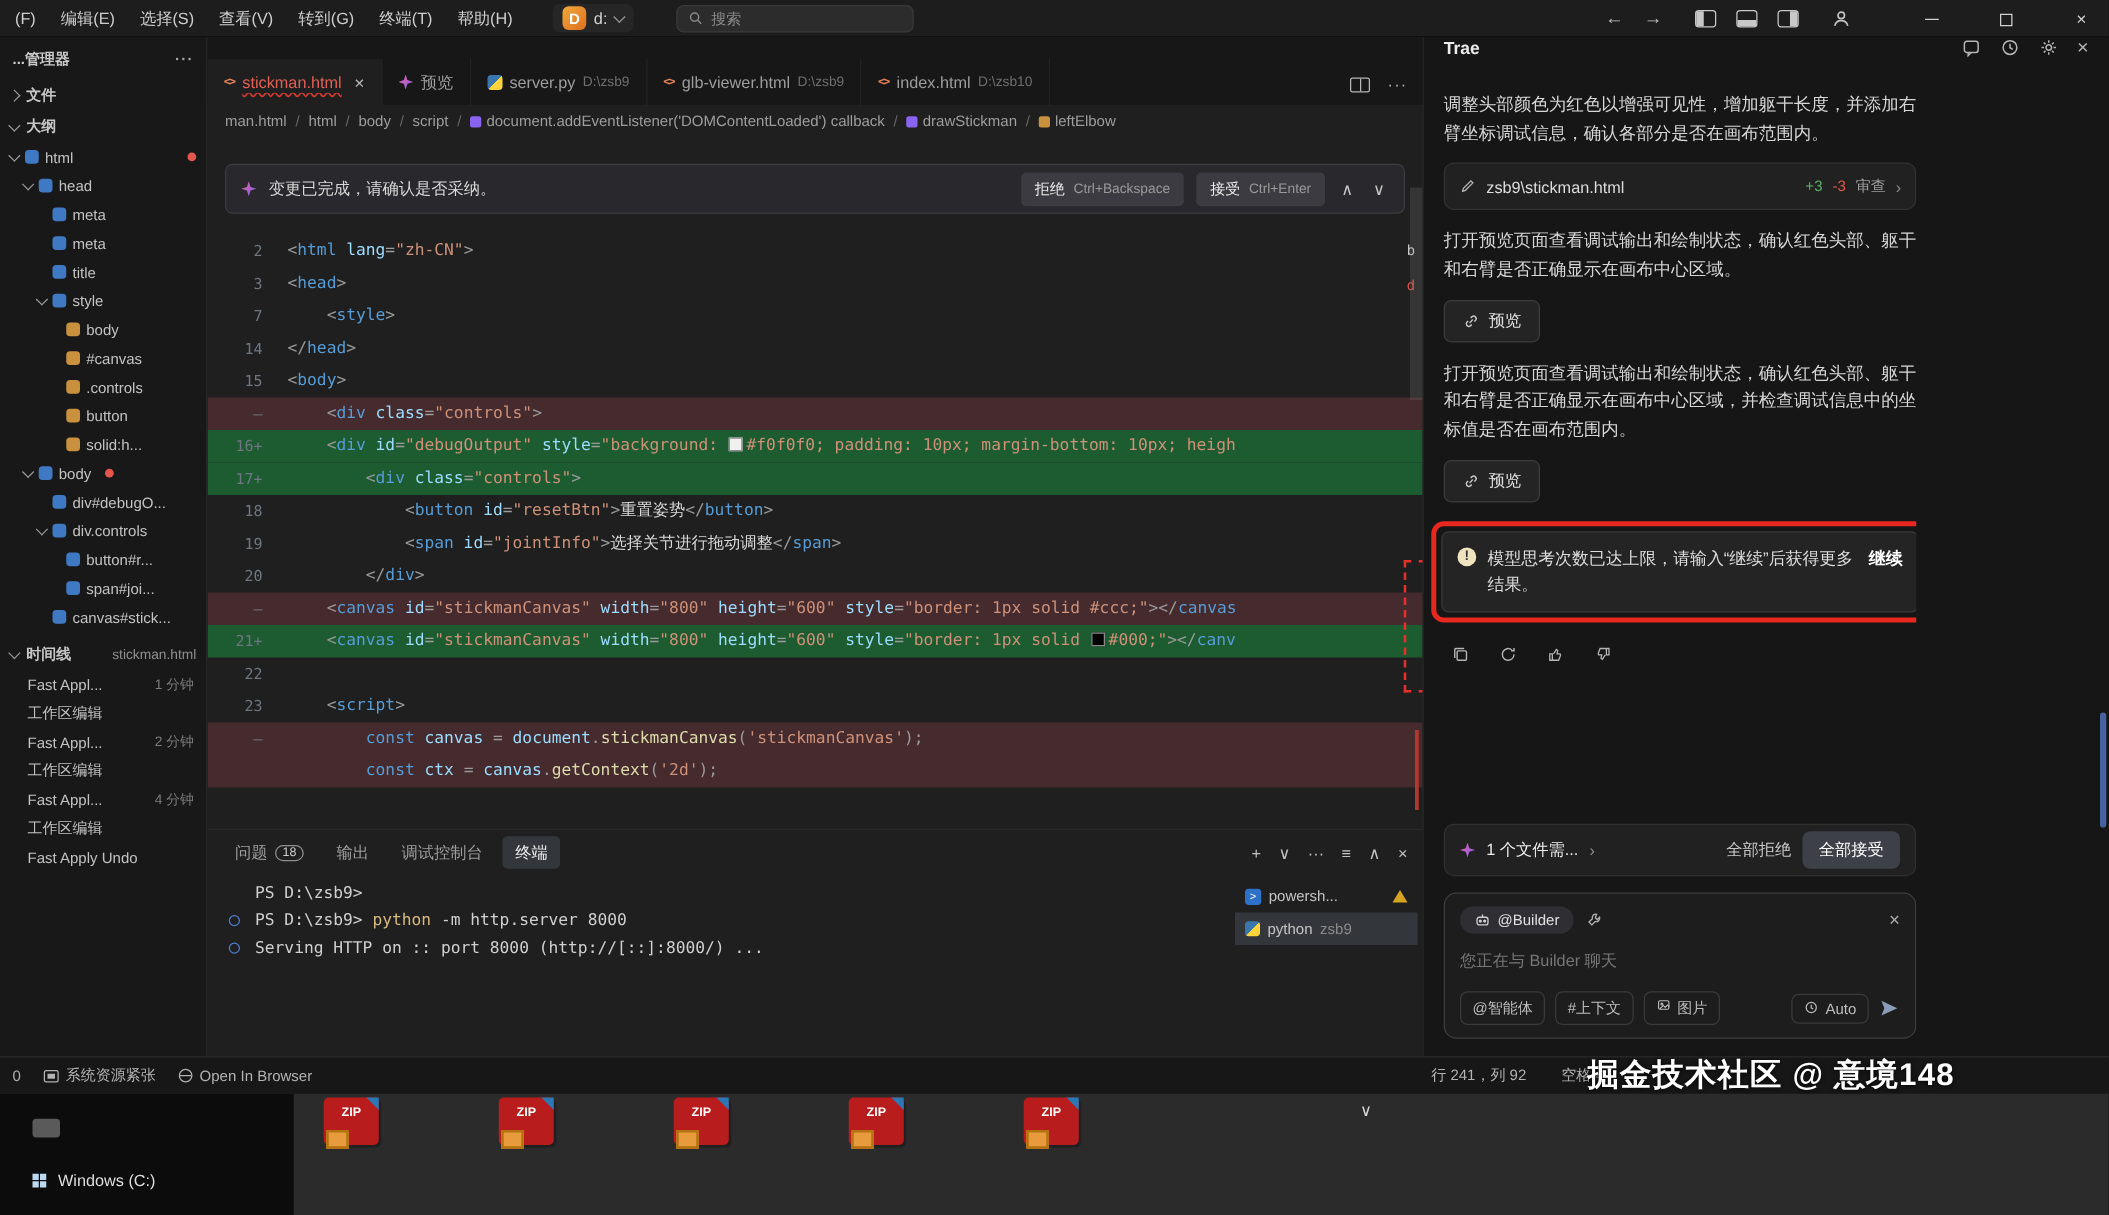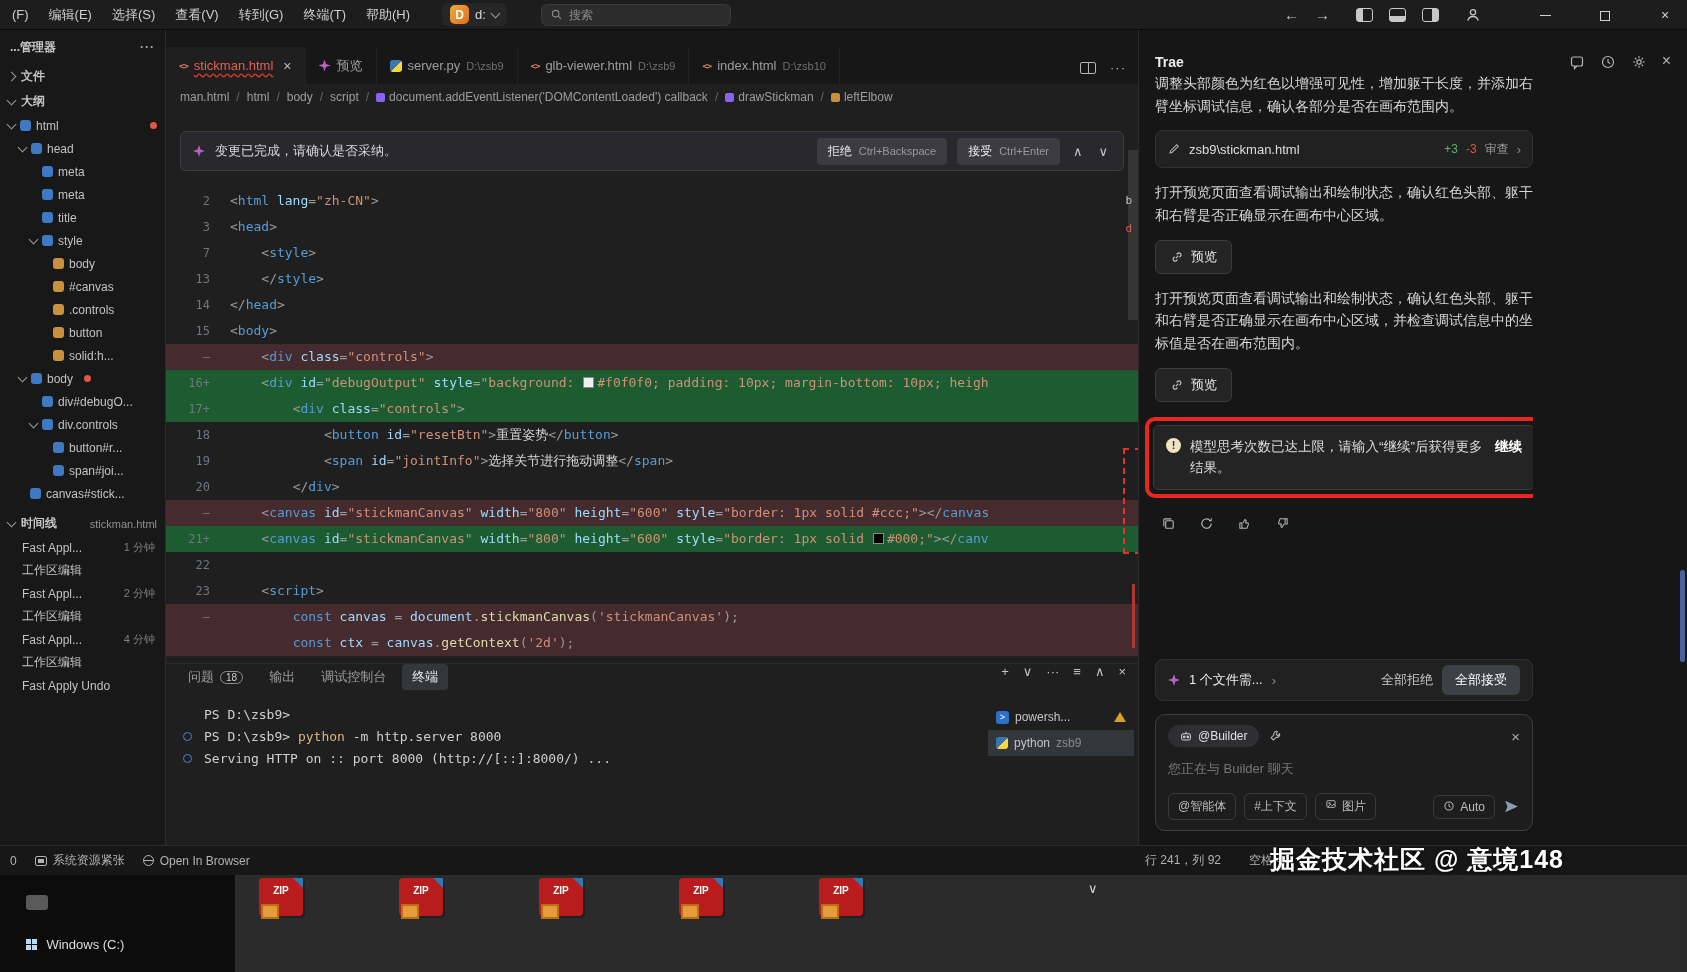--- a/index.html
+++ b/index.html
@@ -89,40 +89,40 @@
 .row-del{background:#452a2e}
 .sw{display:inline-block;width:11px;height:11px;border:1px solid #8a8a8a;margin:0 3px -1px 1px}
 .minimap-b{position:absolute;right:6px;top:84px;font-size:11px;color:#cfcfcf}
 .minimap-d{position:absolute;right:6px;top:112px;font-size:11px;color:#e45649}
 .reddash{position:absolute;right:-3px;top:338px;width:18px;height:106px;border:2px dashed #e4312b}
 .ed-scroll{position:absolute;right:0;top:40px;width:10px;height:170px;background:rgba(130,130,130,.22)}
 .sb-mark{position:absolute;right:3px;top:474px;width:3px;height:64px;background:#b0382f}
 
 
 .panel{height:182px;border-top:1px solid #2b2b2b;display:flex;flex-direction:column;background:#1f1f1f;font-family:"Liberation Sans",sans-serif}
-.panel-head{height:36px;display:flex;align-items:flex-start;gap:6px;padding:0 12px}
+.panel-head{height:36px;display:flex;align-items:center;gap:6px;padding:0 12px}
 .ptab{display:flex;align-items:center;gap:6px;padding:4px 10px;color:#9d9d9d;font-size:13px;border-radius:4px;cursor:pointer}
 .ptab.active{background:#33373c;color:#eaeaea}
 .pbadge{border:1px solid #8f8f8f;border-radius:9px;font-size:10px;padding:0 5px;color:#cfcfcf}
 .panel-icons{margin-left:auto;display:flex;align-items:center;gap:14px;color:#c2c2c2;font-size:13px}
 .panel-body{flex:1;display:flex;min-height:0}
 .term{flex:1;padding:4px 0 0 38px;font-family:"DejaVu Sans Mono","Liberation Mono",monospace;font-size:13px;line-height:22px;color:#cfcfcf}
 .tline{position:relative;white-space:pre}
 .tdeco{position:absolute;left:-21px;top:6px;width:9px;height:9px;border:1.2px solid #4f7fd0;border-radius:50%}
 .t-pl{color:#cfcfcf}.t-cmd{color:#d7ba7d}
 .sessions{width:150px;padding:4px 4px 0 0;font-size:12px}
 .sess{display:flex;align-items:center;gap:6px;height:26px;padding:0 8px;color:#c5c5c5;cursor:pointer}
 .sess.active{background:#33373c}
 .ps-ic{width:13px;height:13px;background:#2d72c8;border-radius:3px;color:#fff;font-size:9px;line-height:13px;text-align:center;flex:none}
 .warn-ic{margin-left:auto;width:0;height:0;border-left:6px solid transparent;border-right:6px solid transparent;border-bottom:10px solid #d7a421}
 .sess-desc{color:#8a8a8a}
 
 
 .trae{width:548px;flex:none;background:#161616;display:flex;flex-direction:column;position:relative}
-.trae-head{height:40px;display:flex;align-items:flex-end;gap:15px;padding:0 16px}
+.trae-head{height:40px;display:flex;align-items:flex-start;gap:15px;padding:0 16px}
 .trae-title{font-weight:bold;color:#ececec;font-size:14px;margin-right:auto}
 .thicon{color:#b5b5b5;cursor:pointer}
 .tclose{font-size:16px}
 .trae-body{flex:1;width:394px;padding:2px 0 14px 16px;display:flex;flex-direction:column;gap:13px;overflow:hidden}
 .tpara{color:#d6d6d6;line-height:1.62;font-size:14px}
 .file-card{display:flex;align-items:center;gap:8px;background:#212121;border:1px solid #323232;border-radius:8px;height:38px;padding:0 11px;color:#ddd;cursor:pointer}
 .fc-name{font-size:13px}
 .fc-add{color:#58b368;font-size:12px;margin-left:auto}
 .fc-del{color:#e45649;font-size:12px}
 .fc-review{color:#9d9d9d;font-size:12px}
@@ -320,21 +320,21 @@
         <div class="ol-row" style="padding-left: 41px;">
           <span class="chv none" style="margin-top: -3px;"></span>
           <span class="ic-el"></span>
           <span class="ol-label">button#r...</span>
         </div>
         <div class="ol-row" style="padding-left: 41px;">
           <span class="chv none" style="margin-top: -3px;"></span>
           <span class="ic-el"></span>
           <span class="ol-label">span#joi...</span>
         </div>
-        <div class="ol-row" style="padding-left: 18px;">
+        <div class="ol-row" style="padding-left: 30px;">
           <span class="chv none" style="margin-top: -3px;"></span>
           <span class="ic-el"></span>
           <span class="ol-label">canvas#stick...</span>
         </div>
       </div>
     <div class="sb-section" style="margin-top:6px">
       <span class="chv dn" style="margin-top:-3px"></span>
       <span>时间线</span>
       <span class="right">stickman.html</span>
     </div>
@@ -454,24 +454,20 @@
             <span class="gutter">2</span>
             <span class="code-text"><span class="tk-pu">&lt;</span><span class="tk-tg">html</span><span class="tk-at"> lang</span><span class="tk-pu">=</span><span class="tk-st">"zh-CN"</span><span class="tk-pu">&gt;</span></span>
           </div>
           <div class="code-row">
             <span class="gutter">3</span>
             <span class="code-text"><span class="tk-pu">&lt;</span><span class="tk-tg">head</span><span class="tk-pu">&gt;</span></span>
           </div>
           <div class="code-row">
             <span class="gutter">7</span>
             <span class="code-text"><span class="tk-ws">    </span><span class="tk-pu">&lt;</span><span class="tk-tg">style</span><span class="tk-pu">&gt;</span></span>
-          </div>
-          <div class="code-row">
-            <span class="gutter">13</span>
-            <span class="code-text"><span class="tk-ws">    </span><span class="tk-pu">&lt;/</span><span class="tk-tg">style</span><span class="tk-pu">&gt;</span></span>
           </div>
           <div class="code-row">
             <span class="gutter">14</span>
             <span class="code-text"><span class="tk-pu">&lt;/</span><span class="tk-tg">head</span><span class="tk-pu">&gt;</span></span>
           </div>
           <div class="code-row">
             <span class="gutter">15</span>
             <span class="code-text"><span class="tk-pu">&lt;</span><span class="tk-tg">body</span><span class="tk-pu">&gt;</span></span>
           </div>
           <div class="code-row row-del">

